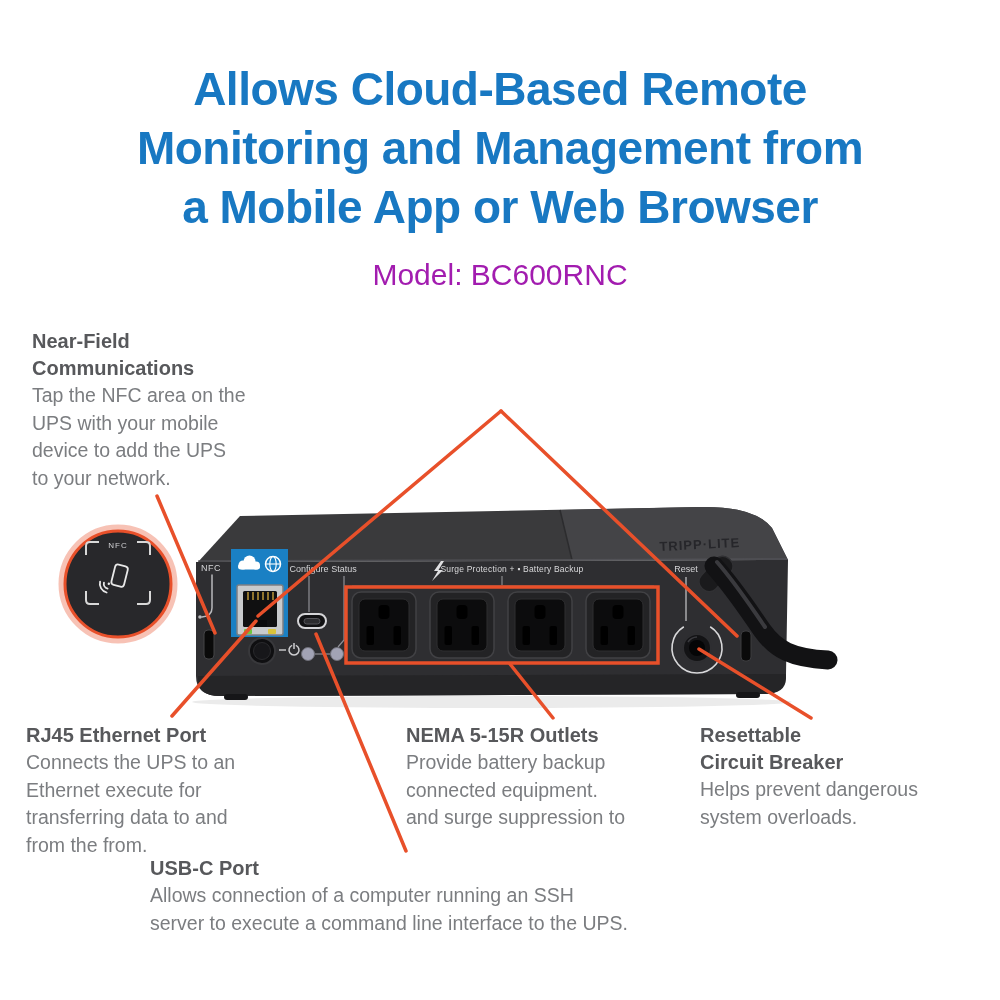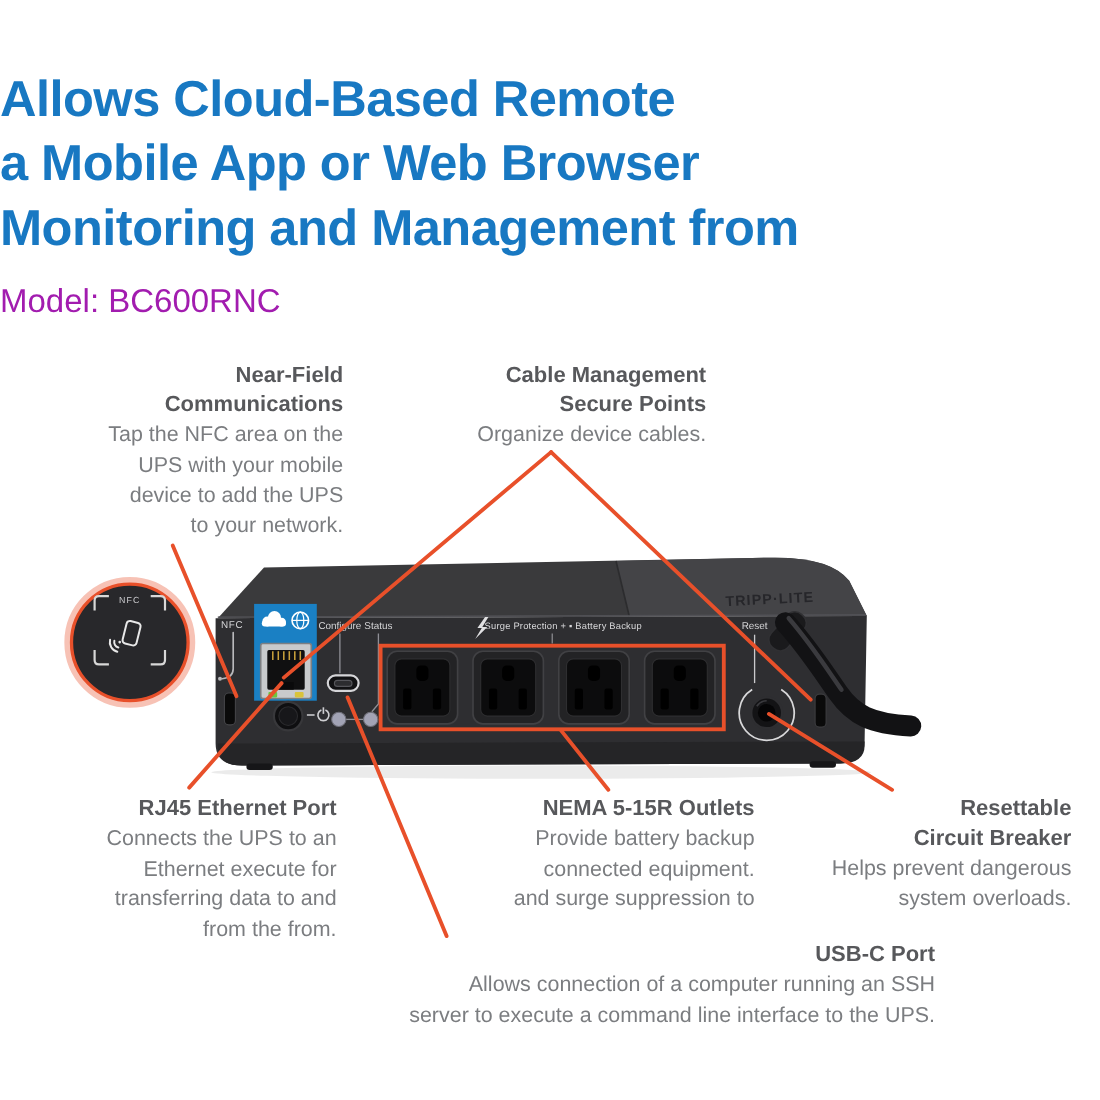--- a/index.html
+++ b/index.html
@@ -1,57 +1,52 @@
 <!DOCTYPE html>
 <html><head>
 <meta charset="utf-8">
 <style>
   html,body{margin:0;padding:0;background:#ffffff;}
   .page{position:relative;width:1000px;height:1000px;background:#ffffff;overflow:hidden;
         font-family:"Liberation Sans","DejaVu Sans",sans-serif;}
-  .title{position:absolute;top:60px;left:0;width:1000px;text-align:left;
+  .title{position:absolute;top:60px;left:0;width:1000px;text-align:center;
          color:#1878c2;font-weight:bold;font-size:46px;line-height:59px;letter-spacing:-0.5px;}
   .model{font-size:30px;font-weight:normal;color:#a21caf;margin-top:8px;letter-spacing:0;}
-  .callout{position:absolute;text-align:right;}
+  .callout{position:absolute;text-align:left;}
   .callout .hd{font-weight:bold;color:#57585b;font-size:20px;line-height:27px;}
   .callout .bd{color:#7b7d80;font-size:19.5px;line-height:27.5px;}
   #nfc-callout{left:32px;top:328px;width:280px;}
   #cable-callout{left:360px;top:328px;width:282px;}
   #rj45-callout{left:26px;top:722px;width:280px;}
   #nema-callout{left:406px;top:722px;width:280px;}
   #breaker-callout{left:700px;top:722px;width:274px;}
   #usbc-callout{left:150px;top:855px;width:700px;}
   svg.scene{position:absolute;left:0;top:0;}
 </style>
 </head>
 <body>
 
 <div class="page">
 
   <div class="title">
     <div>Allows Cloud-Based Remote</div>
+    <div>Monitoring and Management from</div>
     <div>a Mobile App or Web Browser</div>
-    <div>Monitoring and Management from</div>
     <div class="model">Model: BC600RNC</div>
   </div>
 
   <div class="callout" id="nfc-callout">
     <div class="hd">Near-Field</div>
     <div class="hd">Communications</div>
     <div class="bd">Tap the NFC area on the</div>
     <div class="bd">UPS with your mobile</div>
     <div class="bd">device to add the UPS</div>
     <div class="bd">to your network.</div>
   </div>
 
-  <div class="callout" id="cable-callout">
-    <div class="hd">Cable Management</div>
-    <div class="hd">Secure Points</div>
-    <div class="bd">Organize device cables.</div>
-  </div>
 
   <div class="callout" id="rj45-callout">
     <div class="hd">RJ45 Ethernet Port</div>
     <div class="bd">Connects the UPS to an</div>
     <div class="bd">Ethernet execute for</div>
     <div class="bd">transferring data to and</div>
     <div class="bd">from the from.</div>
   </div>
 
   <div class="callout" id="nema-callout">

